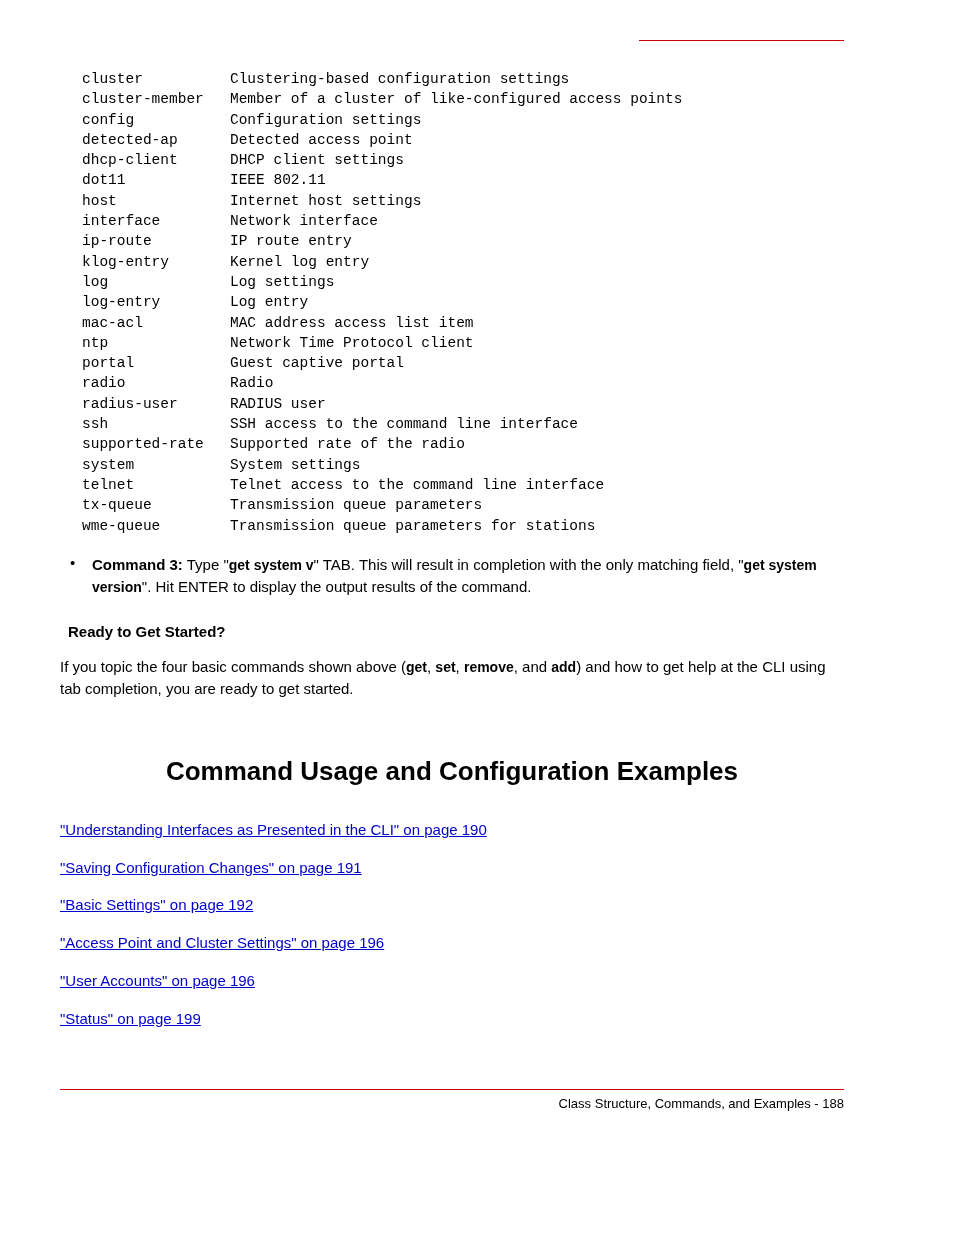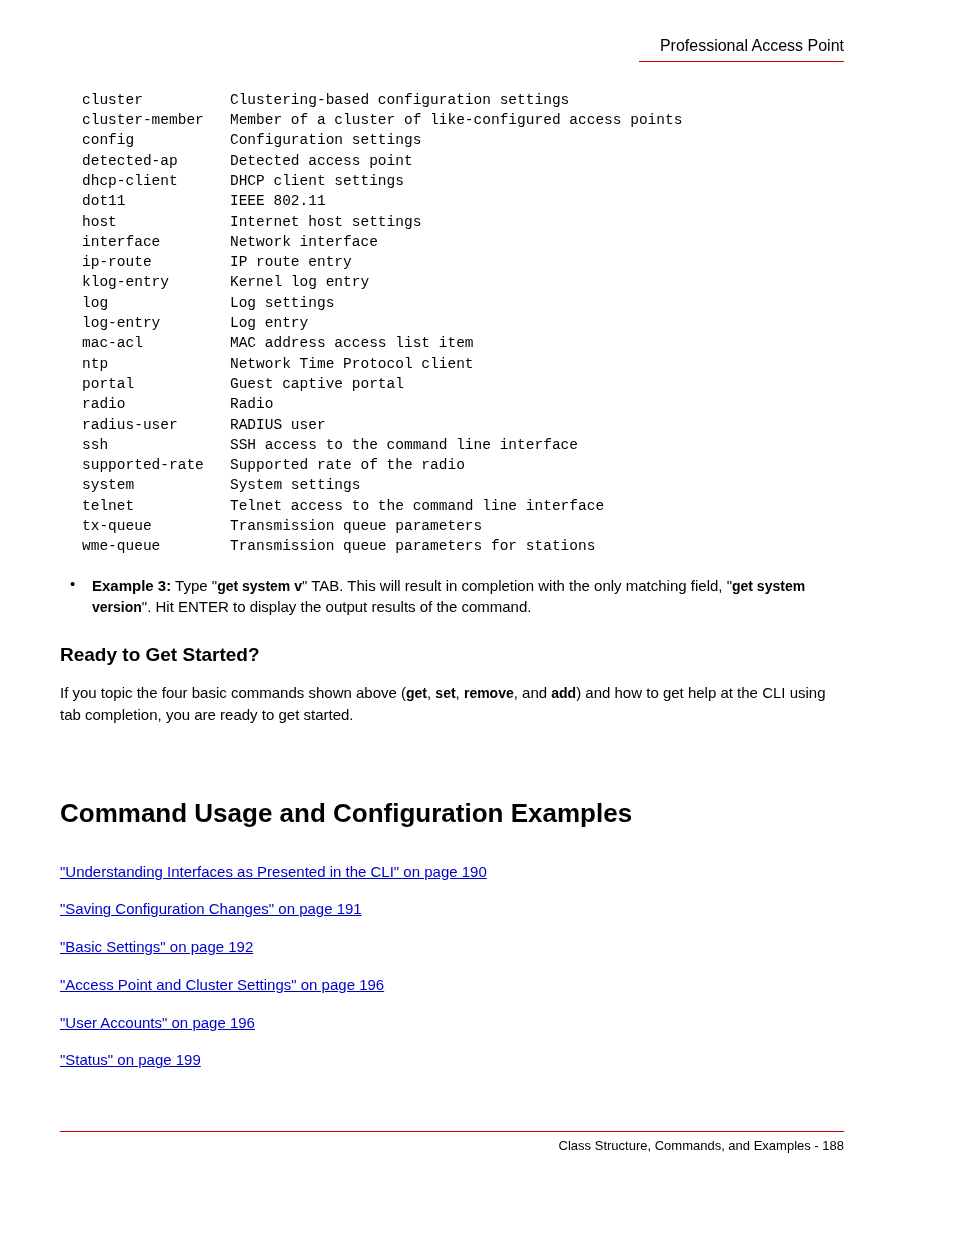--- a/index.html
+++ b/index.html
@@ -59,28 +59,29 @@
   .para {
     font-size: 15px;
     line-height: 1.45;
     margin: 0 0 18px 0;
   }
   a.doc-link {
     color: #0000cc;
     text-decoration: underline;
   }
   h2.section {
-    font-size: 19px;
+    font-size: 15px;
     font-weight: bold;
-    margin: 26px 0 16px 0;
+    margin: 26px 0 16px 8px;
   }
   h1.big-section {
     font-size: 26px;
     font-weight: bold;
-    margin: 72px 0 32px 0;
+    margin: 56px 0 32px 0;
+    text-align: center;
   }
   .link-list .para {
     margin: 0 0 16px 0;
   }
   .footer {
     margin-top: 60px;
   }
   .footer-rule {
     border: none;
     border-top: 1.5px solid #cc0000;
@@ -91,21 +92,20 @@
     font-size: 13px;
     margin-right: 50px;
   }
 </style>
 </head>
 <body>
 
 <div class="page">
 
   <div class="header">
-    <div>Professional Access Point</div>
   </div>
   <hr class="header-rule">
 
   <div class="content">
 
     <div class="mono-block" id="mono-block">cluster          Clustering-based configuration settings
 cluster-member   Member of a cluster of like-configured access points
 config           Configuration settings
 detected-ap      Detected access point
 dhcp-client      DHCP client settings
@@ -124,21 +124,21 @@
 ssh              SSH access to the command line interface
 supported-rate   Supported rate of the radio
 system           System settings
 telnet           Telnet access to the command line interface
 tx-queue         Transmission queue parameters
 wme-queue        Transmission queue parameters for stations</div>
 
     <div class="bullet-row">
       <div class="bullet">•</div>
       <div class="bullet-text">
-        <span class="inline-bold">Example 3:</span><span> Type "</span><span class="inline-mono-bold">get system v</span><span>" TAB. This will result in completion with the only matching field, "</span><span class="inline-mono-bold">get system version</span><span>". Hit ENTER to display the output results of the command.</span>
+        <span class="inline-bold">Command 3:</span><span> Type "</span><span class="inline-mono-bold">get system v</span><span>" TAB. This will result in completion with the only matching field, "</span><span class="inline-mono-bold">get system version</span><span>". Hit ENTER to display the output results of the command.</span>
       </div>
     </div>
 
 
     <h2 class="section">Ready to Get Started?</h2>
 
     <p class="para">
       <span>If you topic the four basic commands shown above (</span><span class="inline-mono-bold">get</span><span>, </span><span class="inline-mono-bold">set</span><span>, </span><span class="inline-mono-bold">remove</span><span>, and </span><span class="inline-mono-bold">add</span><span>) and how to get help at the CLI using tab completion, you are ready to get started.</span>
     </p>
 

